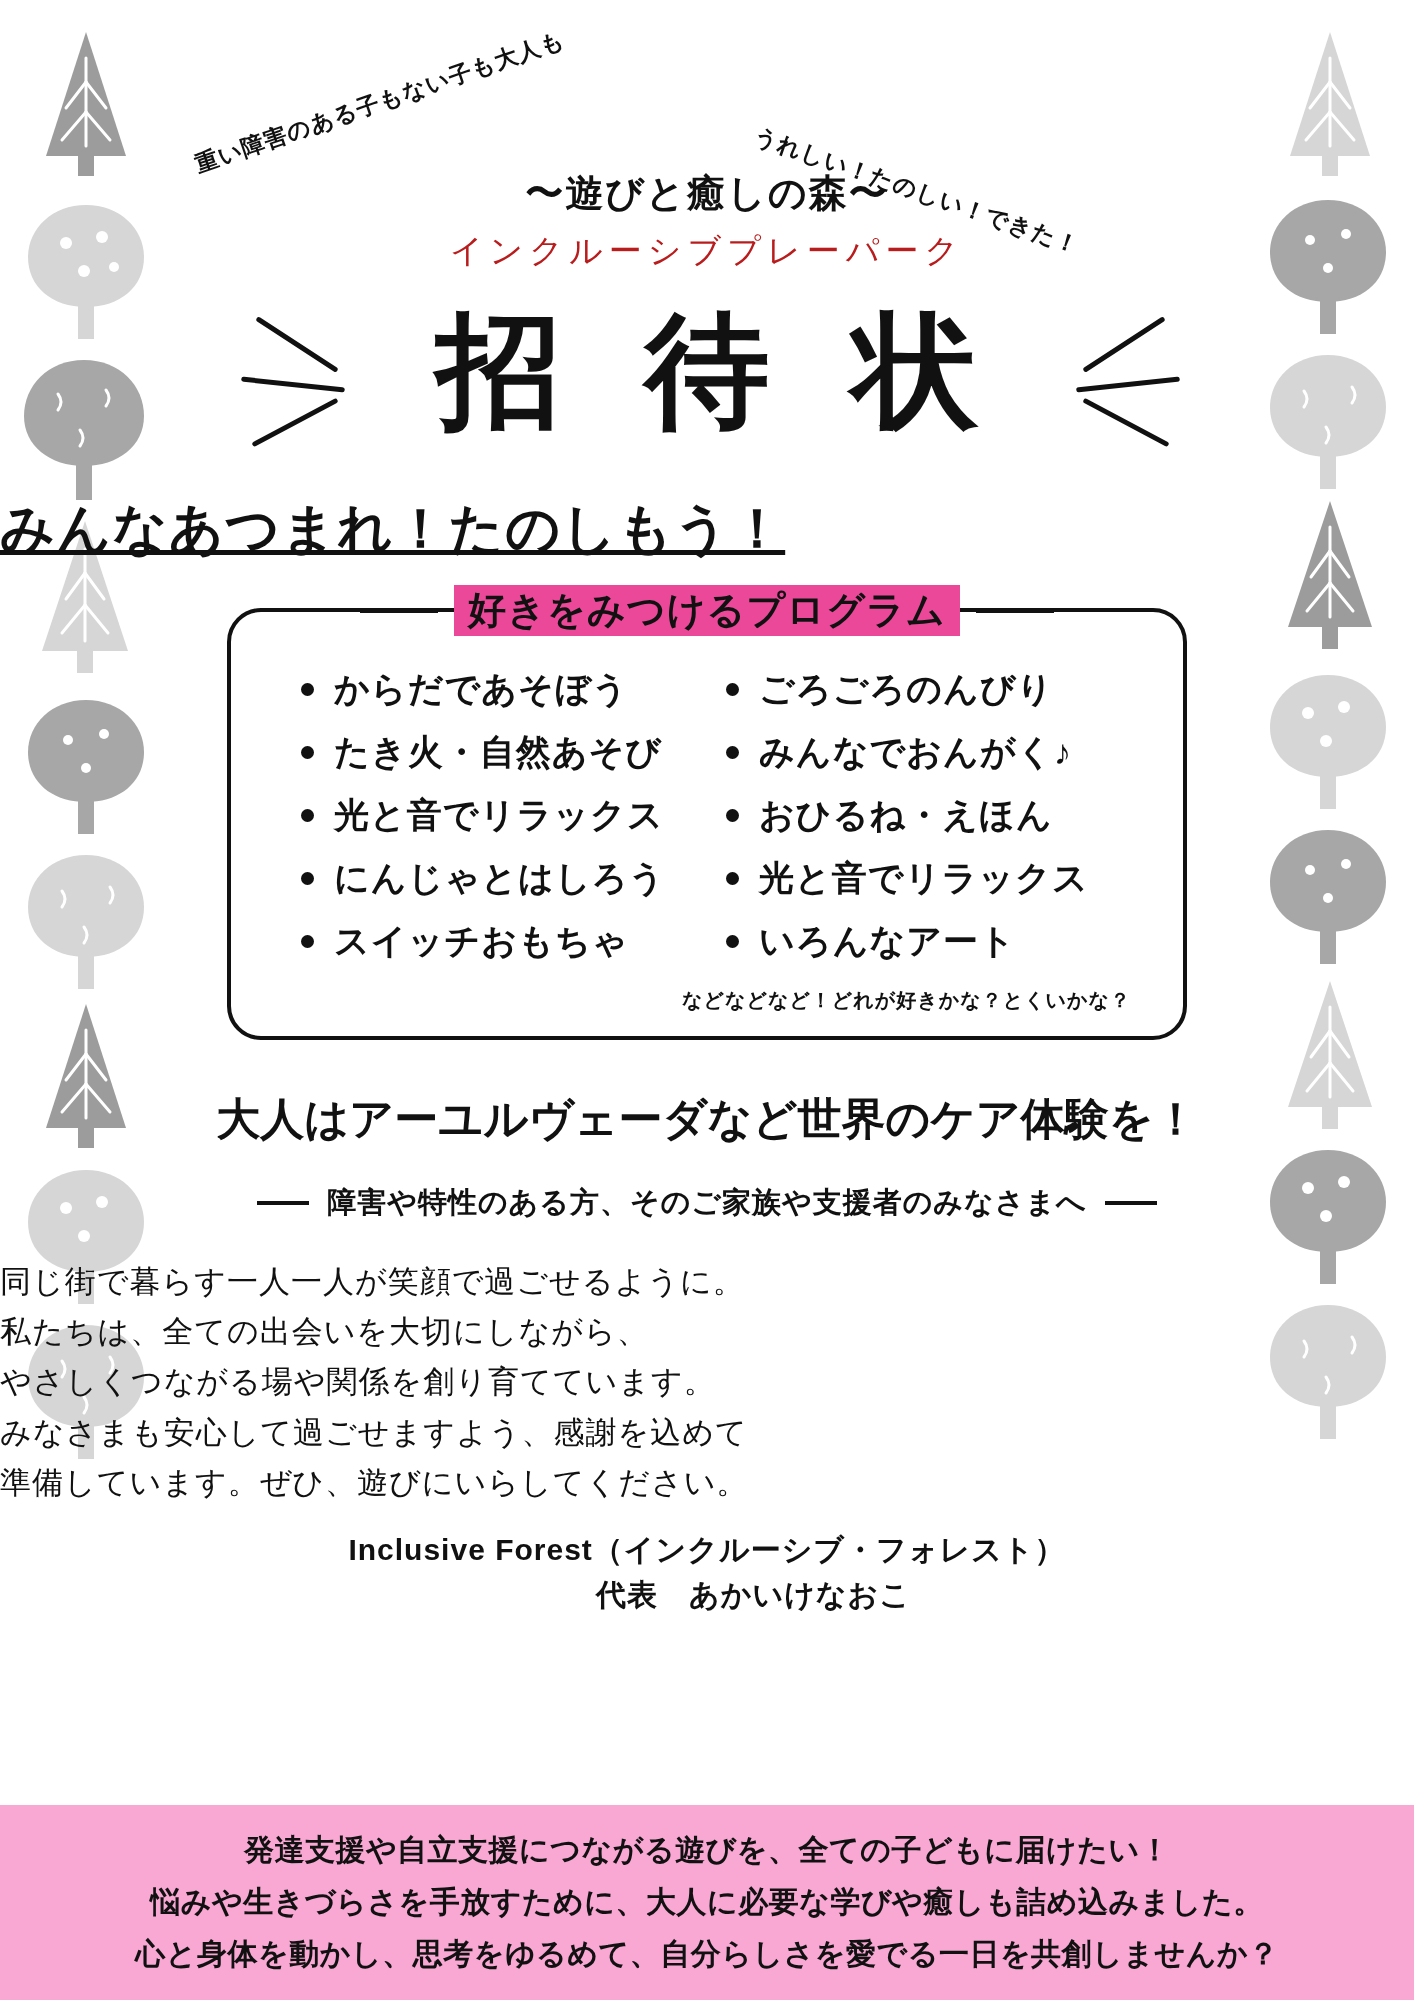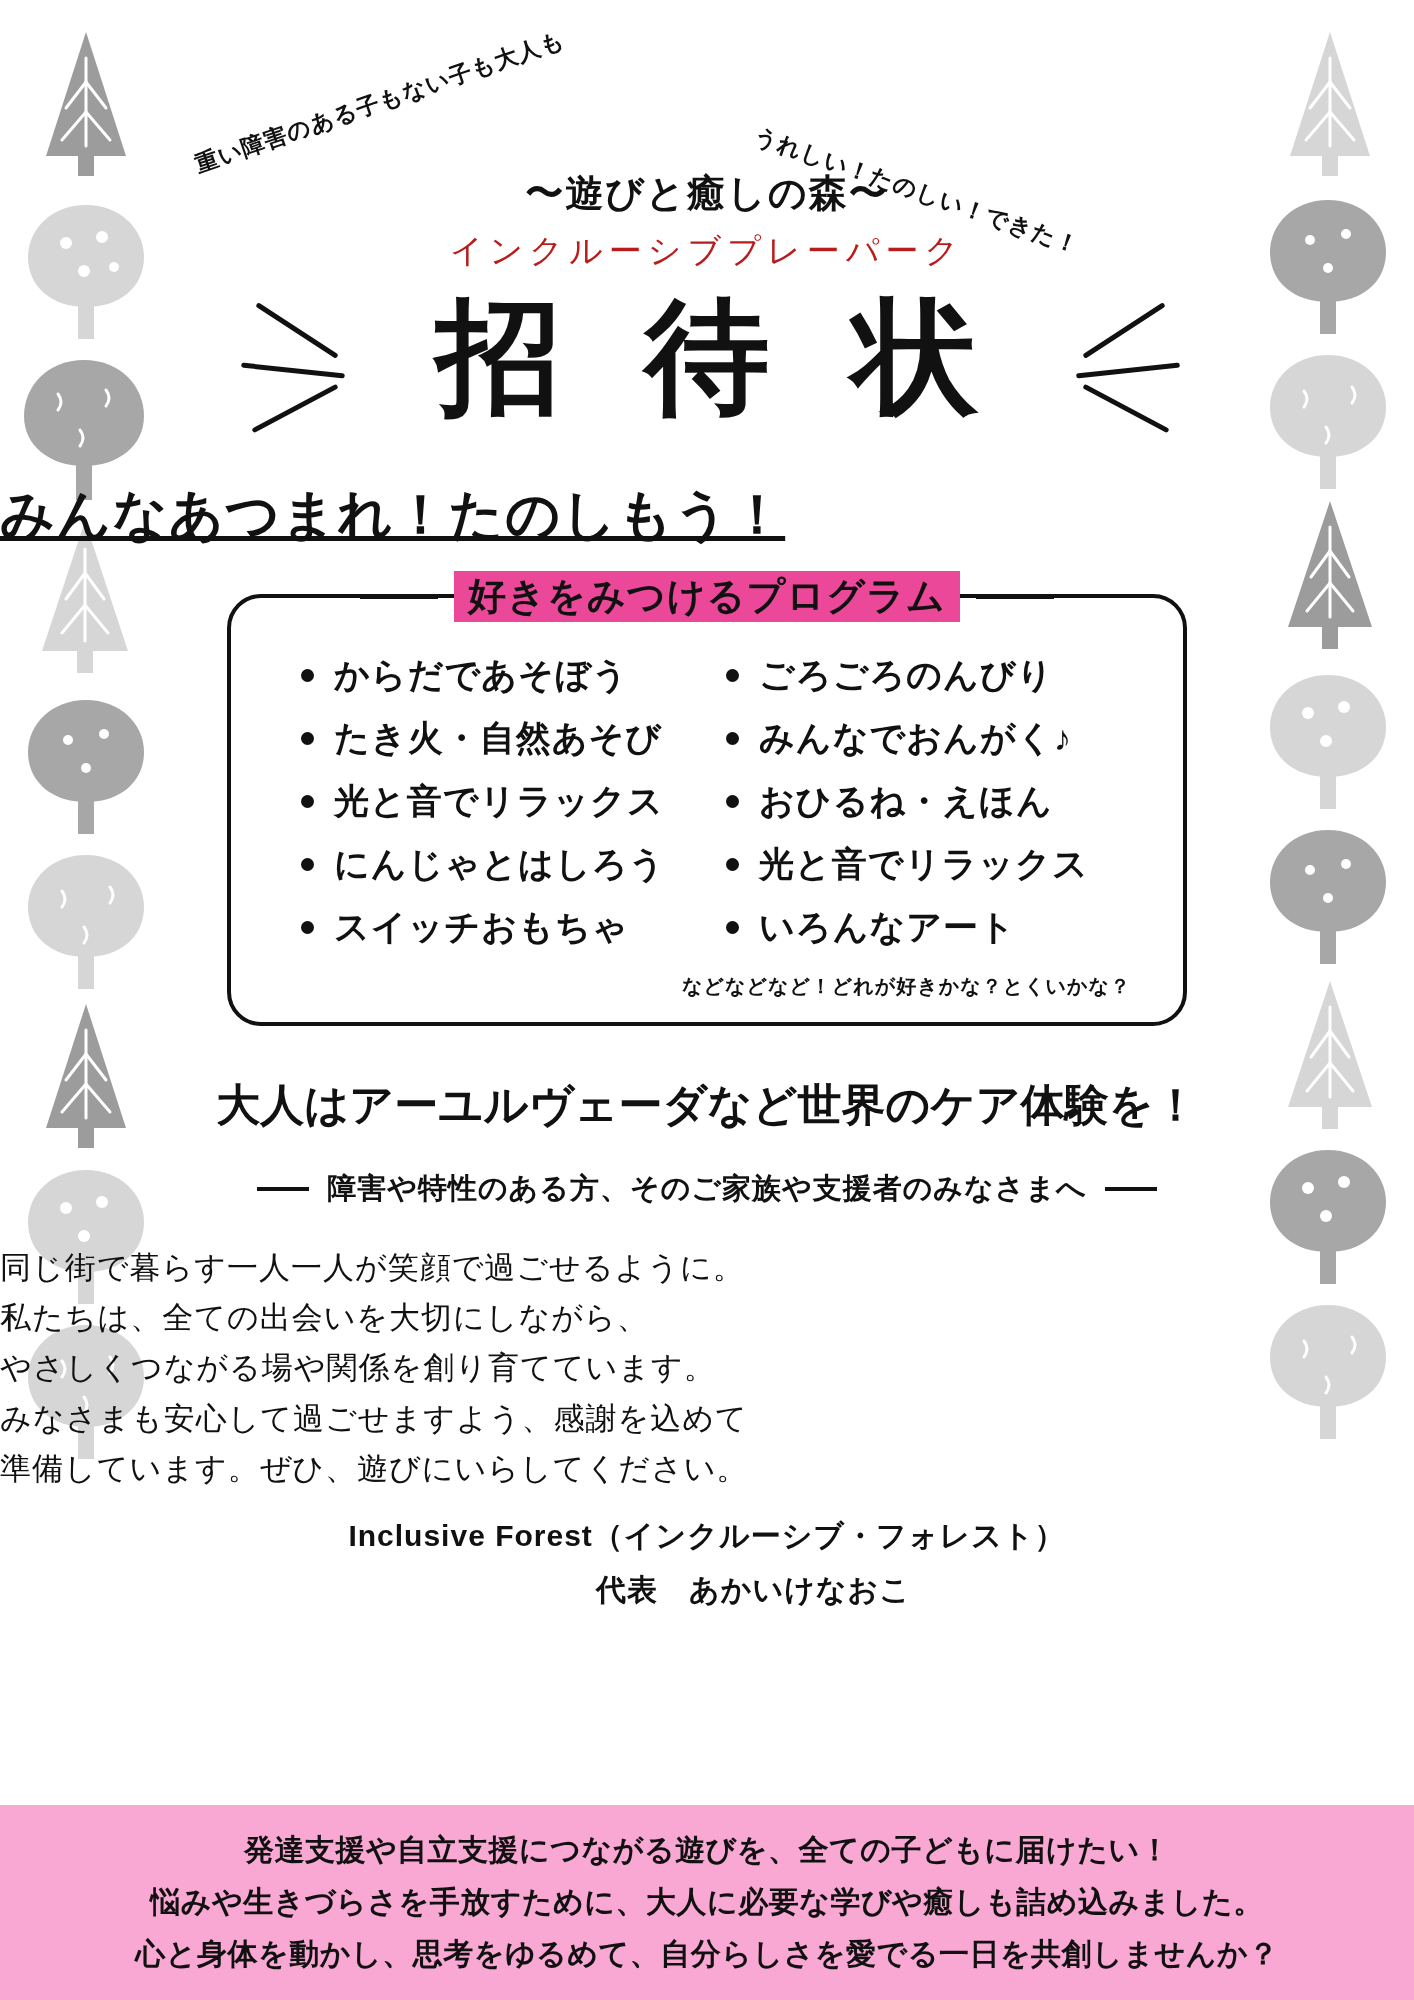--- a/index.html
+++ b/index.html
@@ -69,21 +69,21 @@
     font-size: 33px;
     font-weight: 500;
     letter-spacing: 6px;
     margin-top: 10px;
     color: #b91c1c;
   }
 
   .title-row {
     position: relative;
     height: 160px;
-    margin-top: 8px;
+    margin-top: 22px;
   }
   .big-title {
     text-align: center;
     font-size: 125px;
     font-weight: 900;
     letter-spacing: 20px;
     line-height: 150px;
     text-indent: 20px;
     font-family: "DejaVu Sans", sans-serif;
   }
@@ -199,21 +199,21 @@
   }
   .sig {
     margin-top: 22px;
     text-align: center;
     font-size: 30px;
     font-weight: 700;
     letter-spacing: 1px;
   }
   .sig .sig2 {
     display: block;
-    margin-top: 13px;
+    margin-top: 4px;
     padding-left: 93px;
   }
 
   
   .footer {
     position: absolute;
     left: 0;
     bottom: 0;
     width: 1414px;
     height: 195px;

